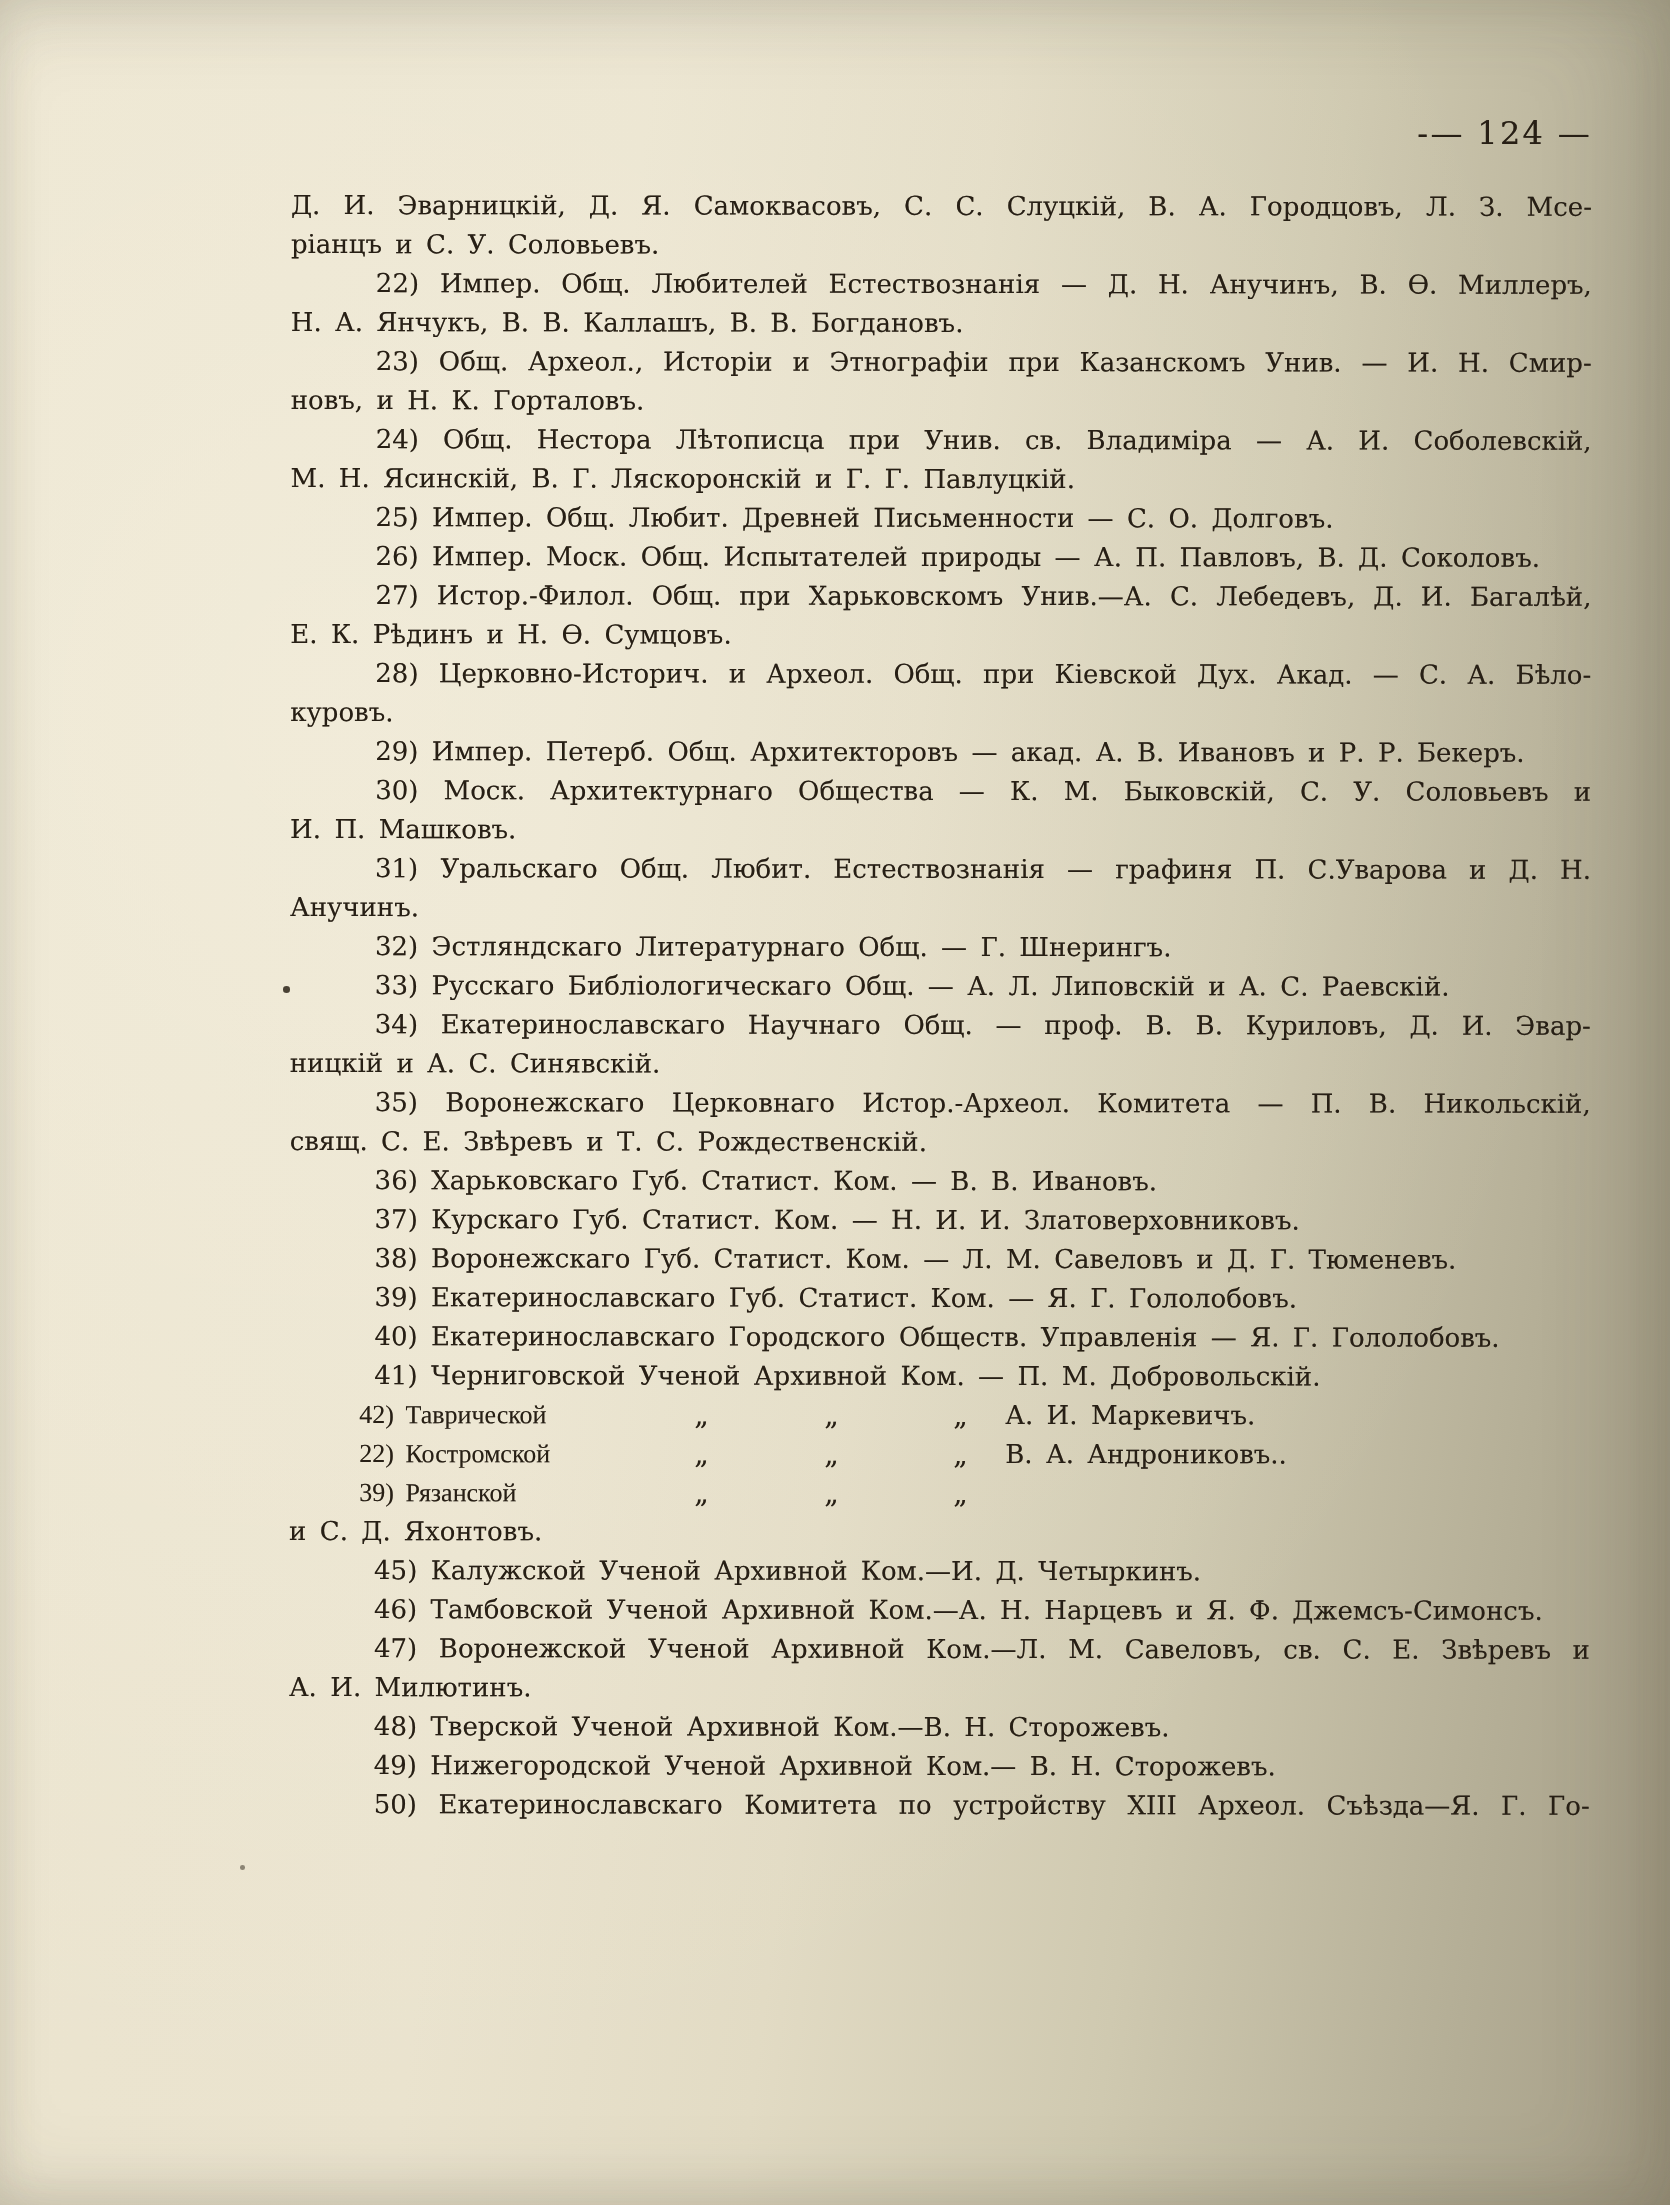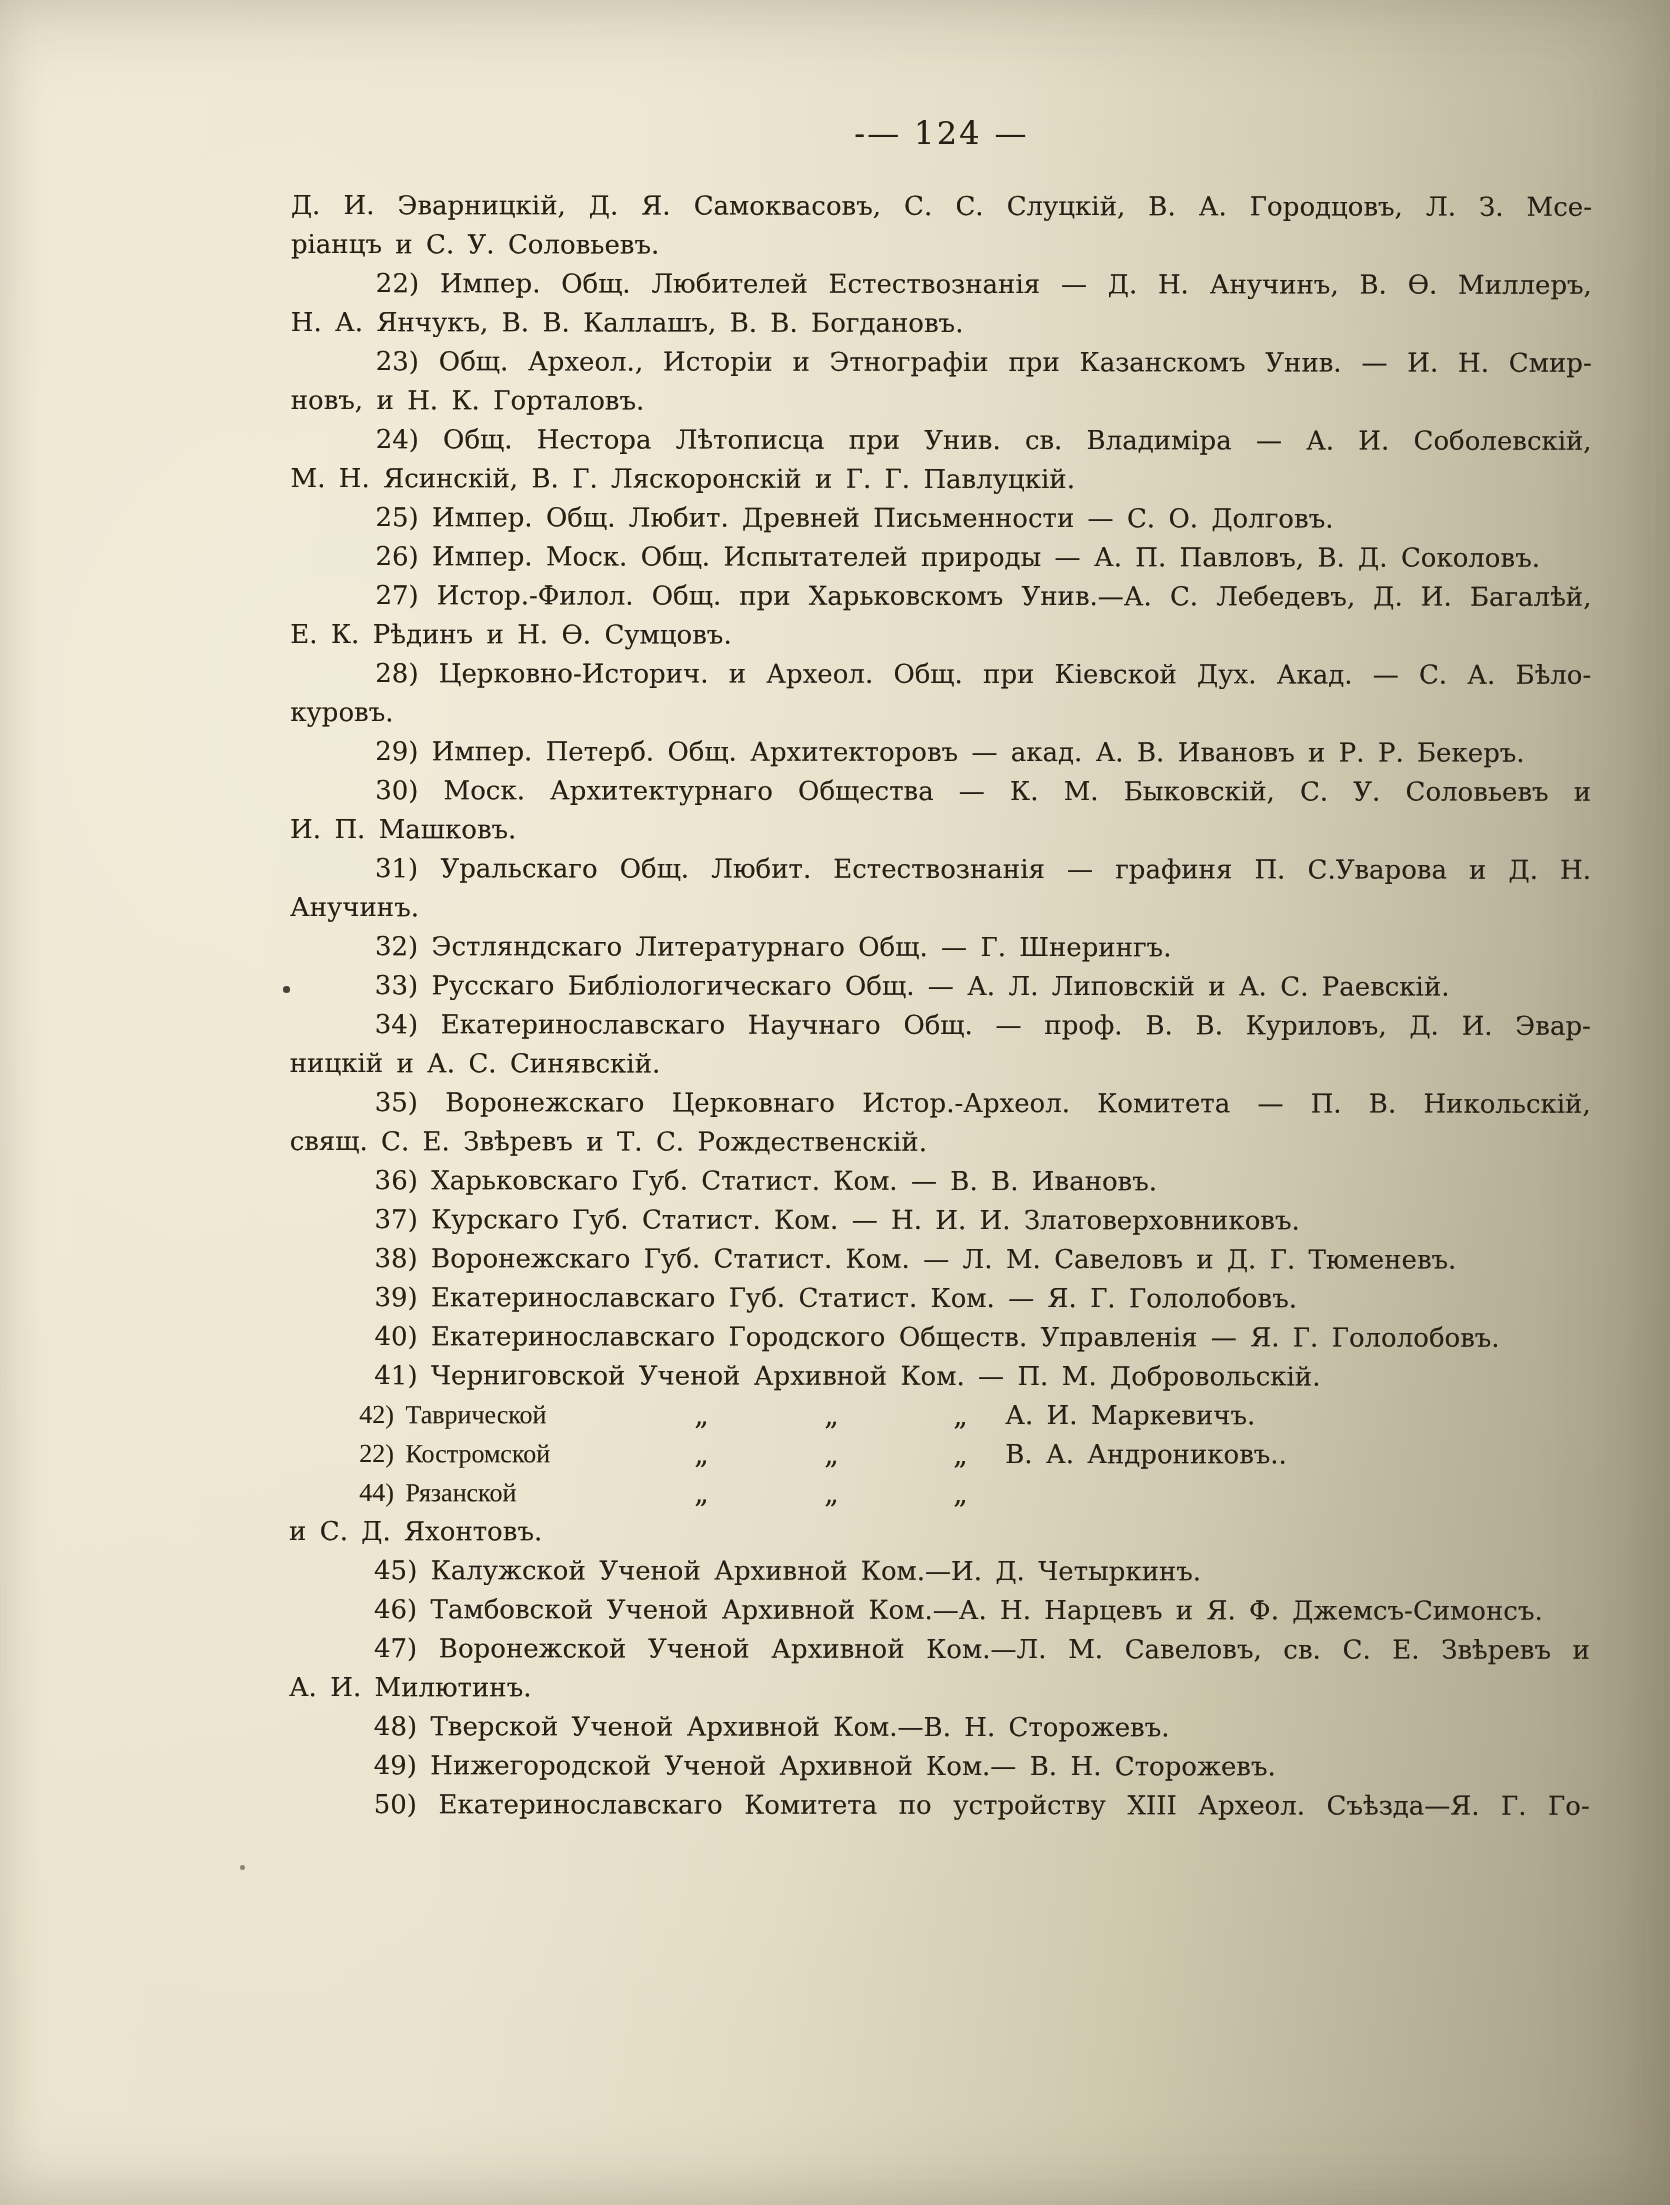--- a/index.html
+++ b/index.html
@@ -16,21 +16,21 @@
     box-shadow:
       inset -40px 0 91px rgba(70, 64, 48, 0.18),
       inset 0 -13.6px 40px rgba(95, 86, 64, 0.10),
       inset 0 17px 51px rgba(120, 110, 88, 0.08);
   }
   .page-header {
     position: absolute;
     top: 114px;
     left: 291px;
     width: 1301px;
-    text-align: center;
+    text-align: right;
     font-size: 32px;
     letter-spacing: 2.3px;
     font-weight: 500;
     text-shadow: 0 0 0.6px rgba(40,30,18,0.55);
   }
   .text-block {
     position: absolute;
     top: 186px;
     left: 291px;
     width: 1301px;
@@ -107,21 +107,21 @@
         <span class="names">А. И. Маркевичъ.</span>
       </div>
       <div class="line ditto-row">
         <span class="label">22) Костромской</span>
         <span class="dit d1">„</span>
         <span class="dit d2">„</span>
         <span class="dit d3">„</span>
         <span class="names">В. А. Андрониковъ..</span>
       </div>
       <div class="line ditto-row">
-        <span class="label">44) Рязанской</span>
+        <span class="label">39) Рязанской</span>
         <span class="dit d1">„</span>
         <span class="dit d2">„</span>
         <span class="dit d3">„</span>
       </div>
       <div class="line">и С. Д. Яхонтовъ.</div>
       <div class="line indent">45) Калужской Ученой Архивной Ком.—И. Д. Четыркинъ.</div>
       <div class="line indent">46) Тамбовской Ученой Архивной Ком.—А. Н. Нарцевъ и Я. Ф. Джемсъ-Симонсъ.</div>
       <div class="line indent j">47) Воронежской Ученой Архивной Ком.—Л. М. Савеловъ, св. С. Е. Звѣревъ и</div>
       <div class="line">А. И. Милютинъ.</div>
       <div class="line indent">48) Тверской Ученой Архивной Ком.—В. Н. Сторожевъ.</div>

